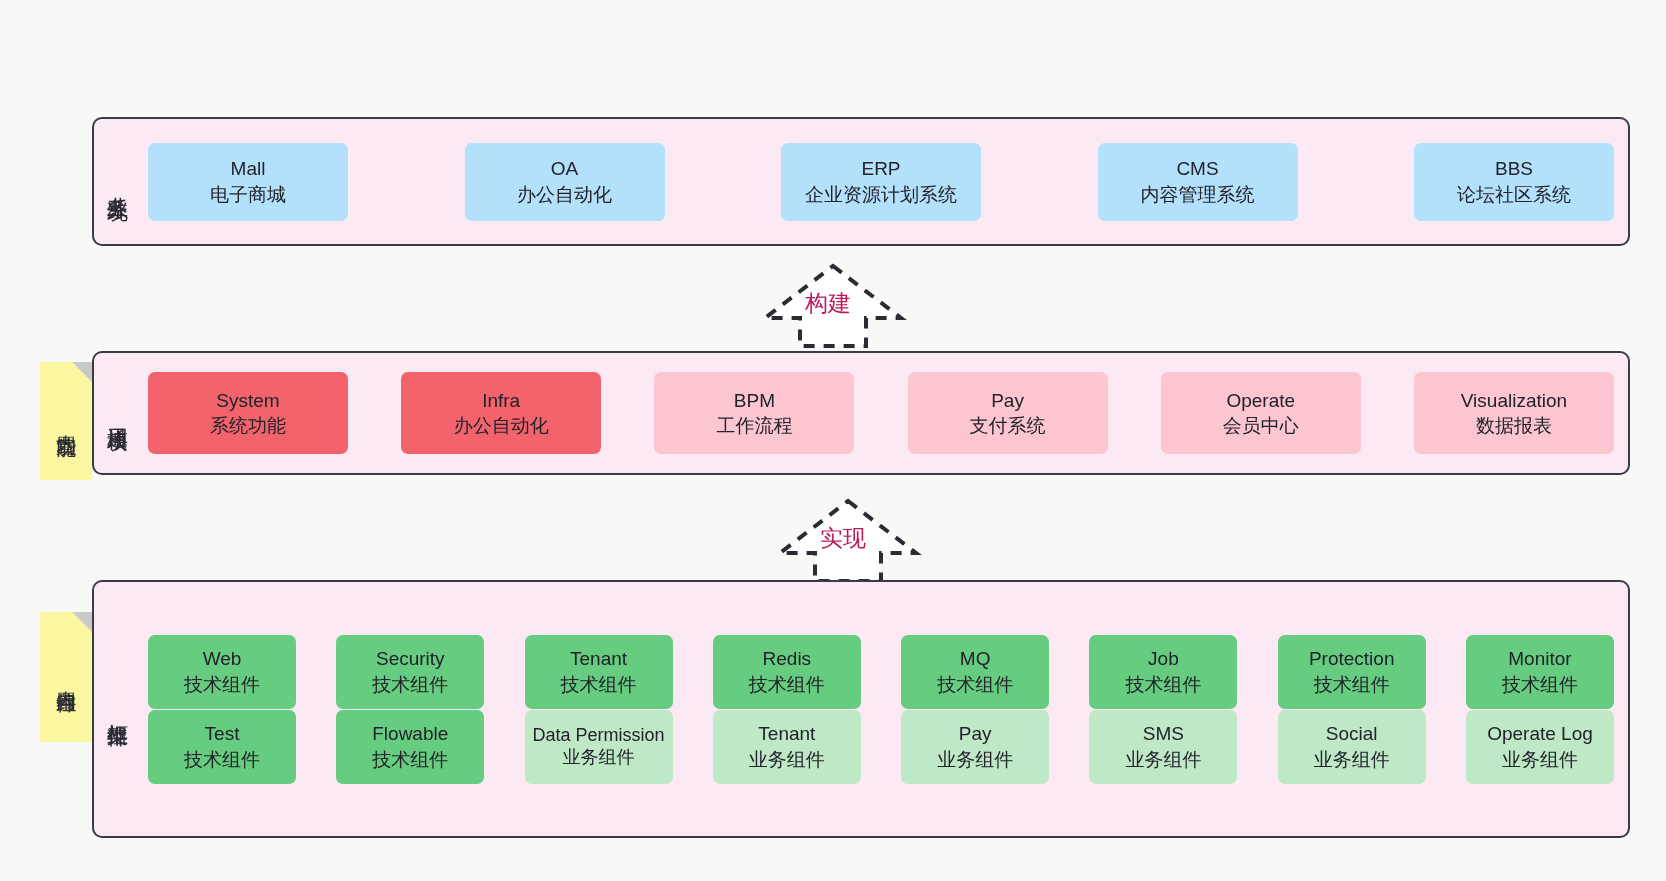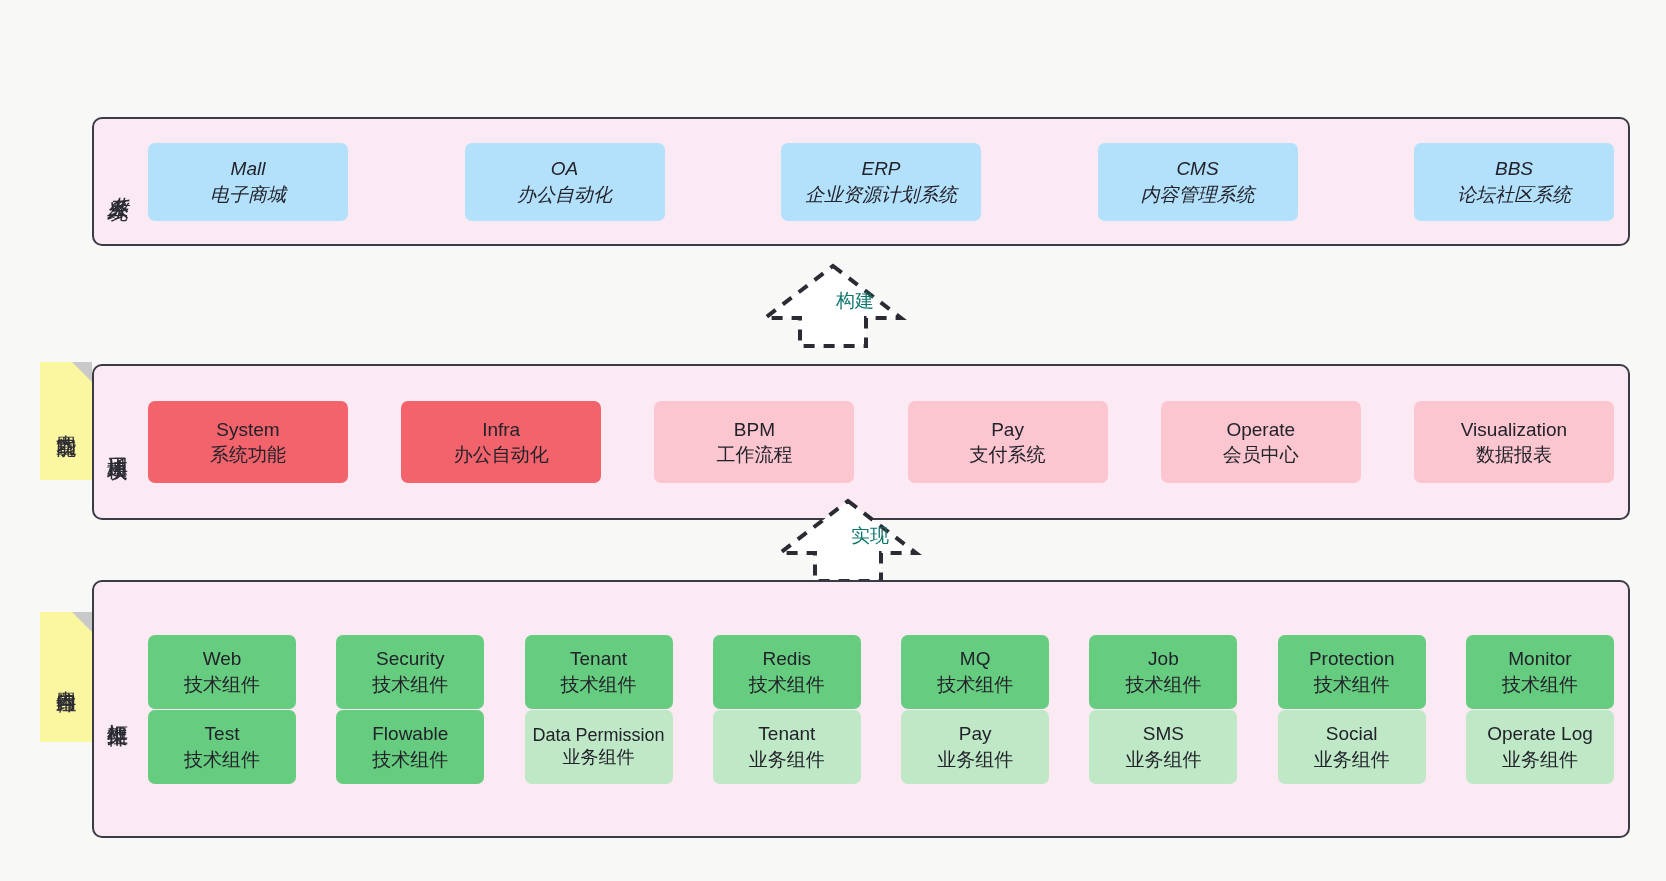--- a/index.html
+++ b/index.html
@@ -121,33 +121,32 @@
     width: 0; height: 0;
     border-left: 20px solid transparent;
     border-top: 20px solid #c9c9c9;
   }
 
   
   .arrow { position: absolute; }
   .arrow svg { display: block; overflow: visible; }
   .arrow-label {
     position: absolute;
-    font-size: 19px;
-    color: #0f766e;
+    font-size: 23px;
+    color: #be185d;
     background: transparent;
     white-space: nowrap;
-    margin-left: 31px;
   }
 </style>
 </head>
 <body>
 
 <div id="canvas">
 
-  <div class="layer" id="layer-business" style="left:92px; top:117px; width:1538px; height:129px;font-style:italic;">
+  <div class="layer" id="layer-business" style="left:92px; top:117px; width:1538px; height:129px;">
     <div class="layer-title">业务系统</div>
     <div class="layer-body biz-row" id="biz-body" style="justify-content: space-between;">
         <div class="box ">
           <span class="en">Mall</span>
           <span class="cn">电子商城</span>
         </div>
         <div class="box ">
           <span class="en">OA</span>
           <span class="cn">办公自动化</span>
         </div>
@@ -171,21 +170,21 @@
       <path d="M 73 4 L 141 56 L 106 56 L 106 84 L 40 84 L 40 56 L 5 56 Z" fill="#ffffff" stroke="#2b2b33" stroke-width="4" stroke-dasharray="11,9" stroke-linejoin="miter"></path>
     </svg>
     <span class="arrow-label" style="left:45px; top:26px;">构建</span>
   </div>
 
   <div class="sticky" id="sticky-module" style="left:40px; top:362px; height:118px;">
     <span class="fold"></span>
     <span>内置功能</span>
   </div>
 
-  <div class="layer" id="layer-module" style="left:92px; top:351px; width:1538px; height:156px;margin-top:13px;">
+  <div class="layer" id="layer-module" style="left:92px; top:351px; width:1538px; height:124px;">
     <div class="layer-title">通用模块</div>
     <div class="layer-body mod-row" id="mod-body" style="justify-content: space-between;">
         <div class="box c-red">
           <span class="en">System</span>
           <span class="cn">系统功能</span>
         </div>
         <div class="box c-red">
           <span class="en">Infra</span>
           <span class="cn">办公自动化</span>
         </div>

